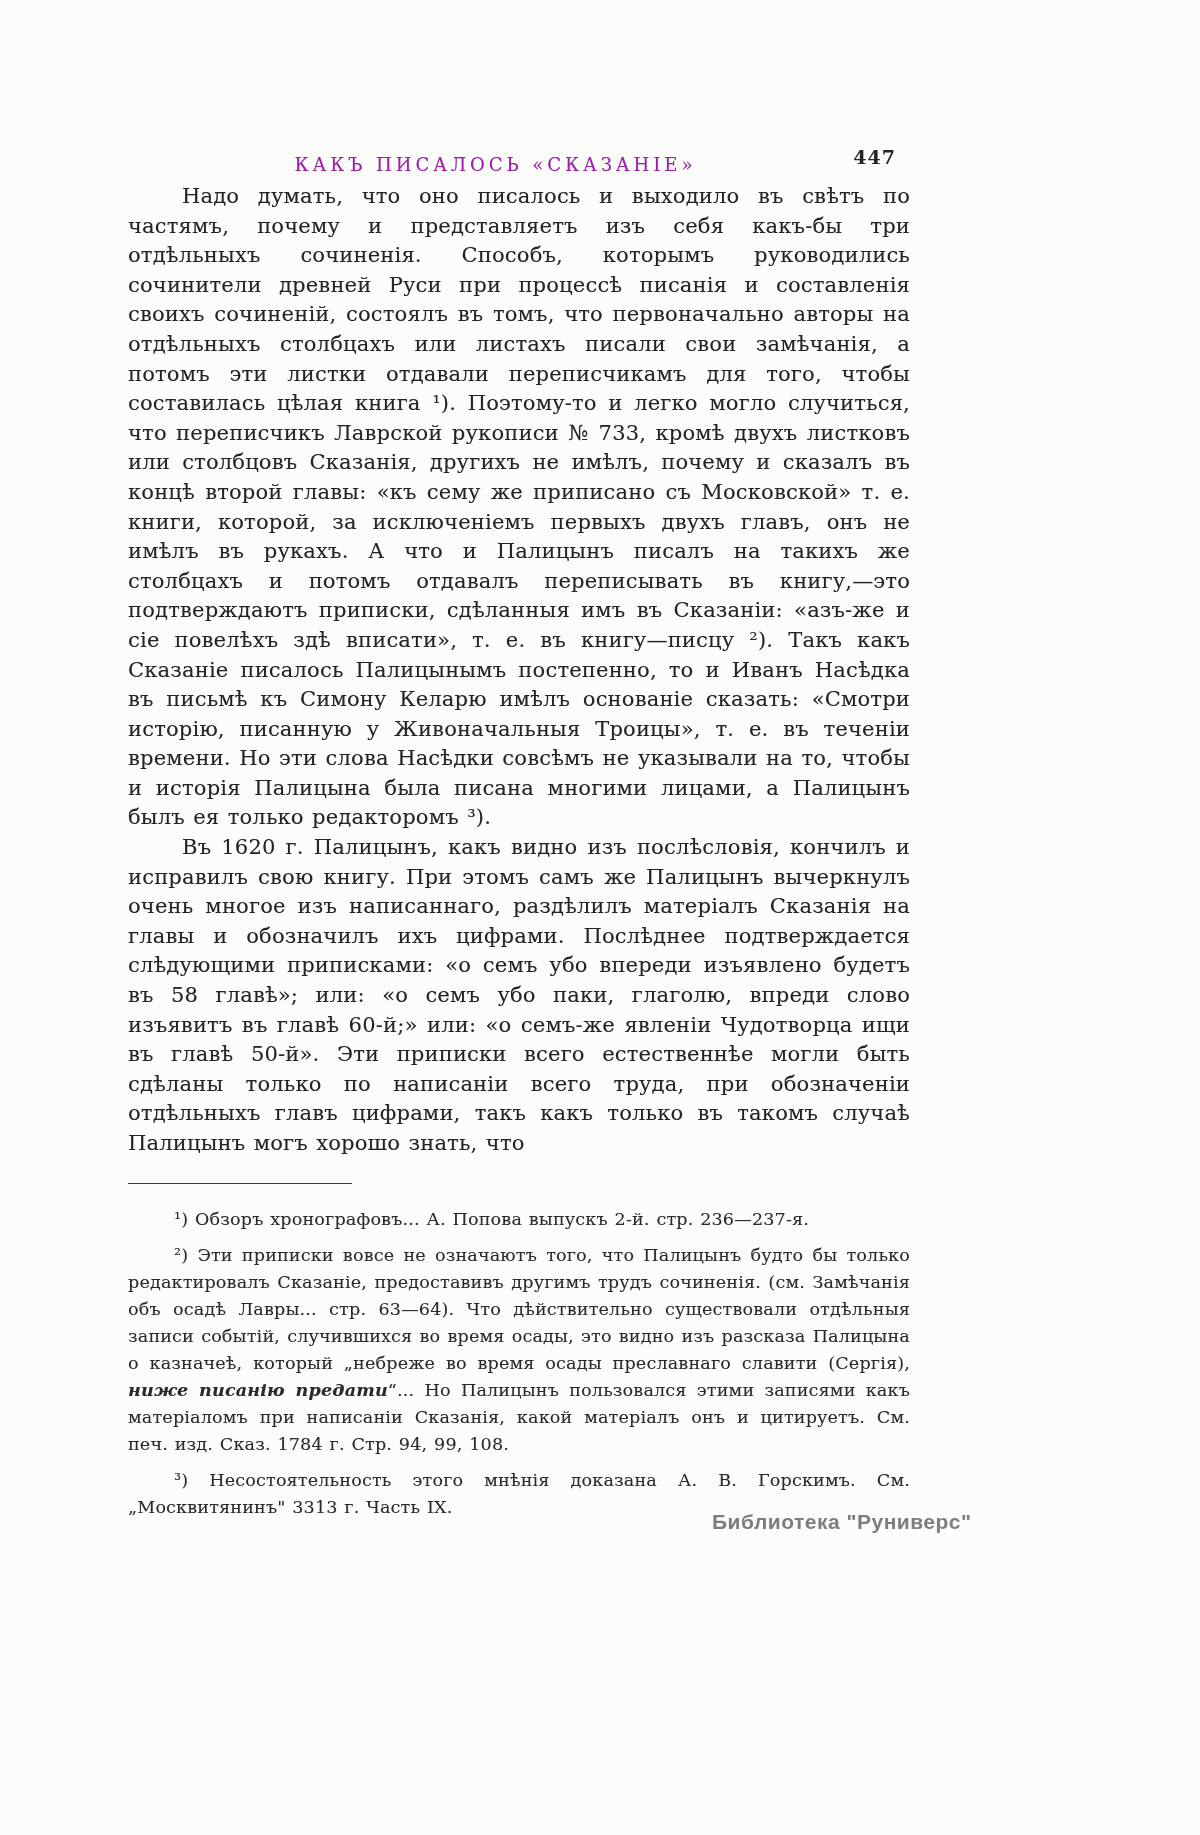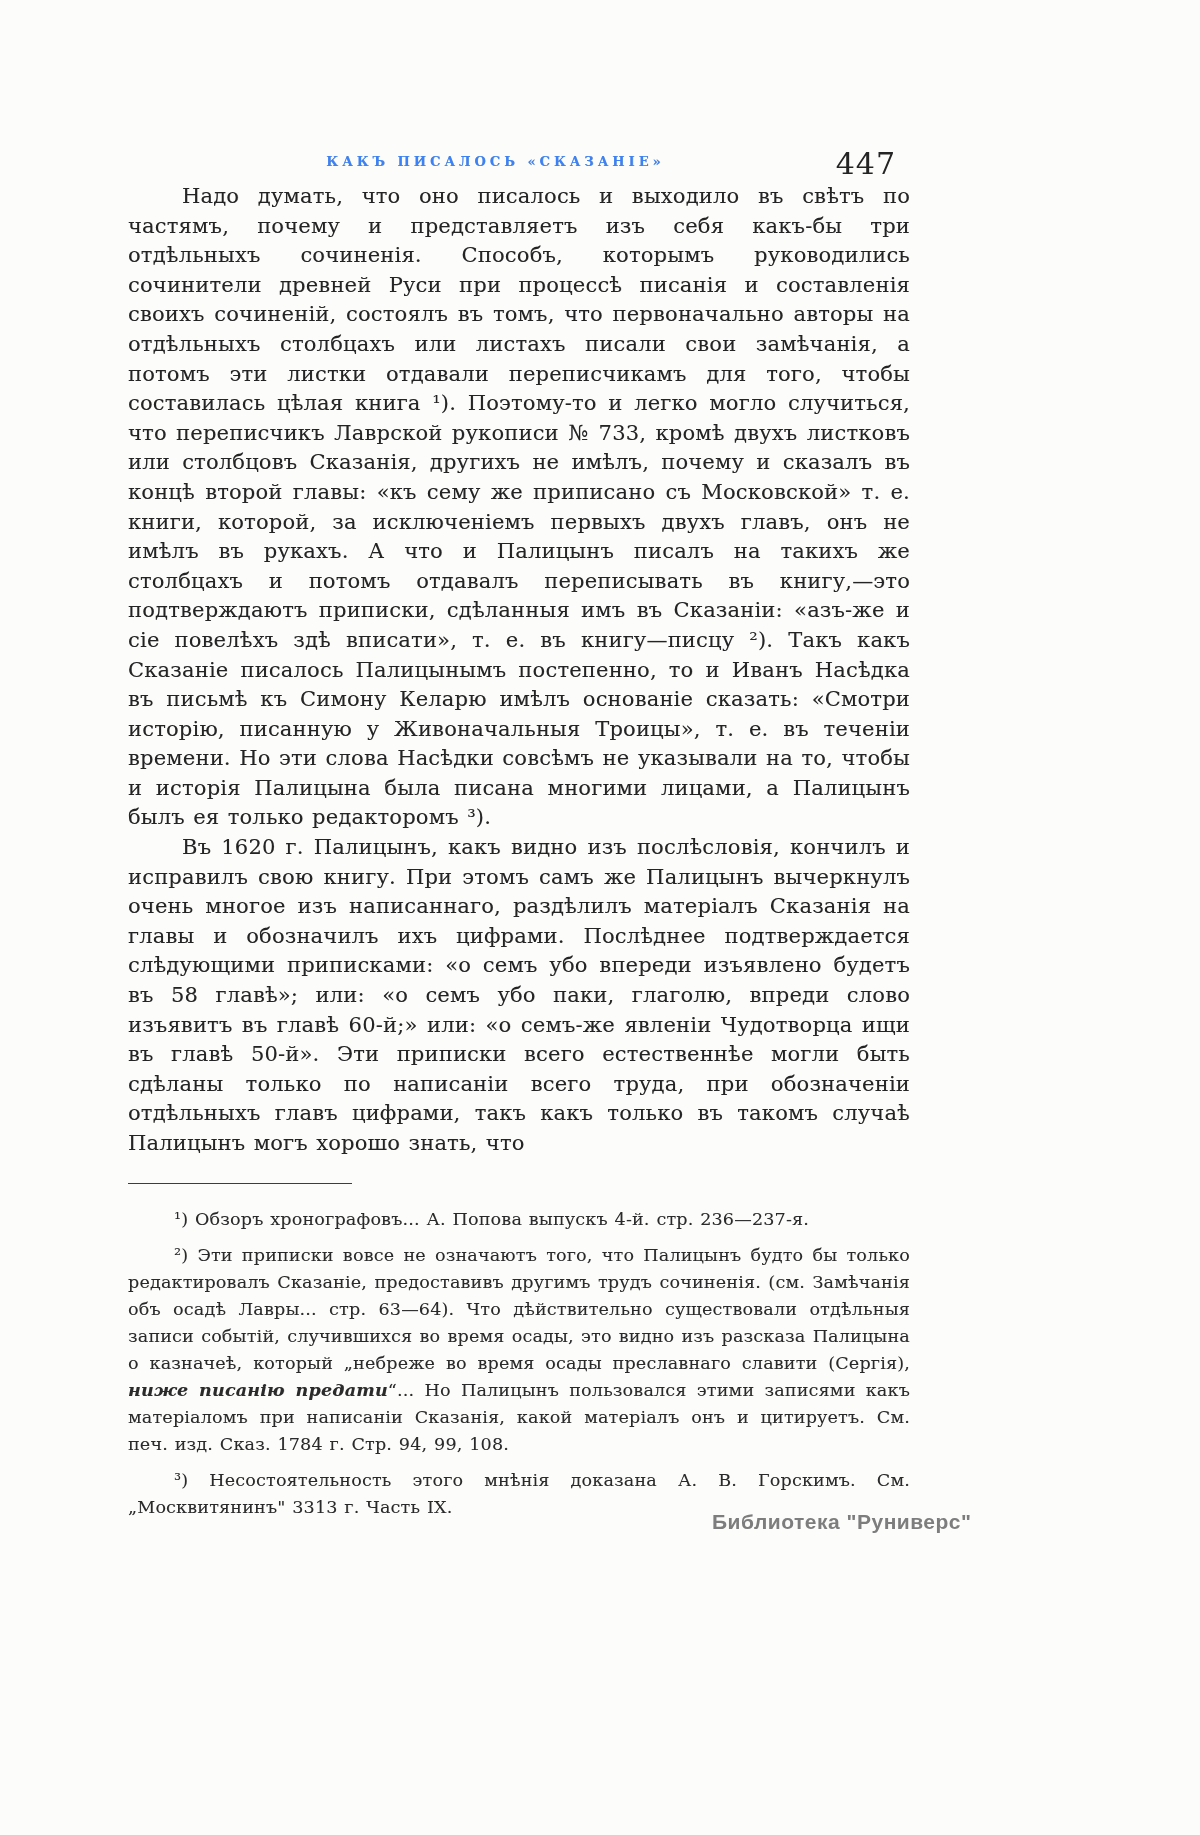--- a/index.html
+++ b/index.html
@@ -26,33 +26,33 @@
   }
   .running-head {
     position: relative;
     height: 36px;
   }
   .running-title {
     position: absolute;
     left: 47%;
     transform: translateX(-50%);
     top: 8px;
-    font-size: 13px;
-    font-weight: 700;
+    font-size: 18px;
+    font-weight: 400;
     letter-spacing: 4px;
     white-space: nowrap;
-    color: #3b82f6;
+    color: #a21caf;
     text-shadow: 0.3px 0.3px 0.4px rgba(30,30,30,0.3);
   }
   .page-number {
     position: absolute;
     right: 14px;
     top: 0;
-    font-size: 30px;
-    font-weight: 400;
+    font-size: 19px;
+    font-weight: 700;
     letter-spacing: 1px;
     color: #242424;
   }
   .body-text { margin-top: 0; }
   .body-text p {
     margin: 0;
     font-size: 21px;
     line-height: 29.6px;
     text-align: justify;
     text-indent: 54px;
@@ -103,21 +103,21 @@
     </div>
 
     <div class="body-text">
       <p>Надо думать, что оно писалось и выходило въ свѣтъ по частямъ, почему и представляетъ изъ себя какъ-бы три отдѣльныхъ сочиненія. Способъ, которымъ руководились сочинители древней Руси при процессѣ писанія и составленія своихъ сочиненій, состоялъ въ томъ, что первоначально авторы на отдѣльныхъ столбцахъ или листахъ писали свои замѣчанія, а потомъ эти листки отдавали переписчикамъ для того, чтобы составилась цѣлая книга ¹). Поэтому-то и легко могло случиться, что переписчикъ Лаврской рукописи № 733, кромѣ двухъ листковъ или столбцовъ Сказанія, другихъ не имѣлъ, почему и сказалъ въ концѣ второй главы: «къ сему же приписано съ Московской» т. е. книги, которой, за исключеніемъ первыхъ двухъ главъ, онъ не имѣлъ въ рукахъ. А что и Палицынъ писалъ на такихъ же столбцахъ и потомъ отдавалъ переписывать въ книгу,—это подтверждаютъ приписки, сдѣланныя имъ въ Сказаніи: «азъ-же и сіе повелѣхъ здѣ вписати», т. е. въ книгу—писцу ²). Такъ какъ Сказаніе писалось Палицынымъ постепенно, то и Иванъ Насѣдка въ письмѣ къ Симону Келарю имѣлъ основаніе сказать: «Смотри исторію, писанную у Живоначальныя Троицы», т. е. въ теченіи времени. Но эти слова Насѣдки совсѣмъ не указывали на то, чтобы и исторія Палицына была писана многими лицами, а Палицынъ былъ ея только редакторомъ ³).</p>
       <p>Въ 1620 г. Палицынъ, какъ видно изъ послѣсловія, кончилъ и исправилъ свою книгу. При этомъ самъ же Палицынъ вычеркнулъ очень многое изъ написаннаго, раздѣлилъ матеріалъ Сказанія на главы и обозначилъ ихъ цифрами. Послѣднее подтверждается слѣдующими приписками: «о семъ убо впереди изъявлено будетъ въ 58 главѣ»; или: «о семъ убо паки, глаголю, впреди слово изъявитъ въ главѣ 60-й;» или: «о семъ-же явленіи Чудотворца ищи въ главѣ 50-й». Эти приписки всего естественнѣе могли быть сдѣланы только по написаніи всего труда, при обозначеніи отдѣльныхъ главъ цифрами, такъ какъ только въ такомъ случаѣ Палицынъ могъ хорошо знать, что</p>
     </div>
 
     <hr class="footnote-rule">
 
     <div class="footnotes">
-      <p>¹) Обзоръ хронографовъ... А. Попова выпускъ 4-й. стр. 236—237-я.</p>
+      <p>¹) Обзоръ хронографовъ... А. Попова выпускъ 2-й. стр. 236—237-я.</p>
       <p><span>²) Эти приписки вовсе не означаютъ того, что Палицынъ будто бы только редактировалъ Сказаніе, предоставивъ другимъ трудъ сочиненія. (см. Замѣчанія объ осадѣ Лавры... стр. 63—64). Что дѣйствительно существовали отдѣльныя записи событій, случившихся во время осады, это видно изъ разсказа Палицына о казначеѣ, который „небреже во время осады преславнаго славити (Сергія), </span><em class="fn-em">ниже писанію предати</em><span>“... Но Палицынъ пользовался этими записями какъ матеріаломъ при написаніи Сказанія, какой матеріалъ онъ и цитируетъ. См. печ. изд. Сказ. 1784 г. Стр. 94, 99, 108.</span></p>
       <p>³) Несостоятельность этого мнѣнія доказана А. В. Горскимъ. См. „Москвитянинъ" 3313 г. Часть IX.</p>
     </div>
 
   </div>
 
   <div class="watermark">Библиотека "Руниверс"</div>
 </div>
 
 </body></html>

